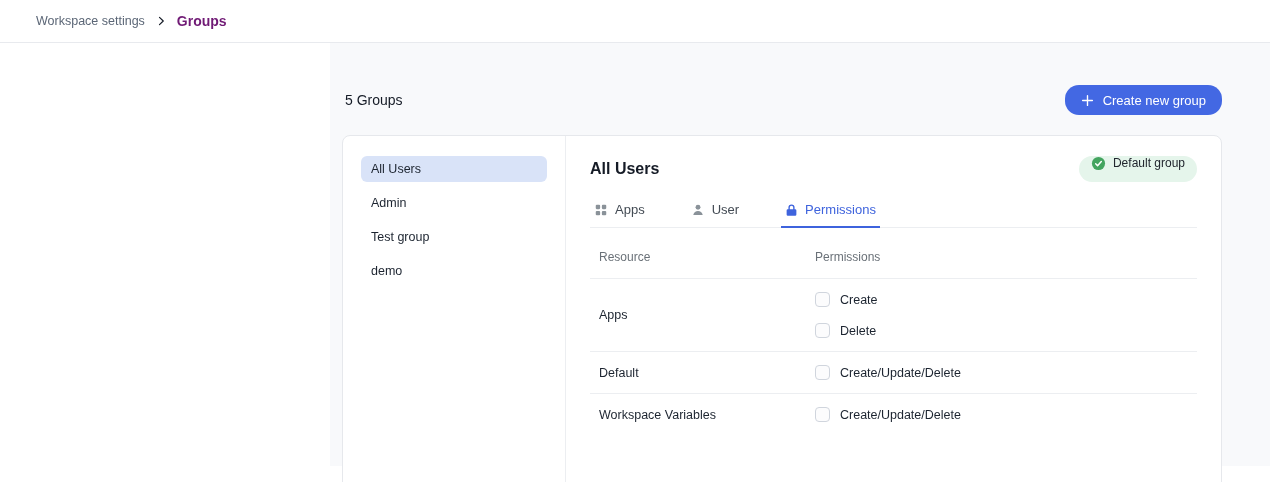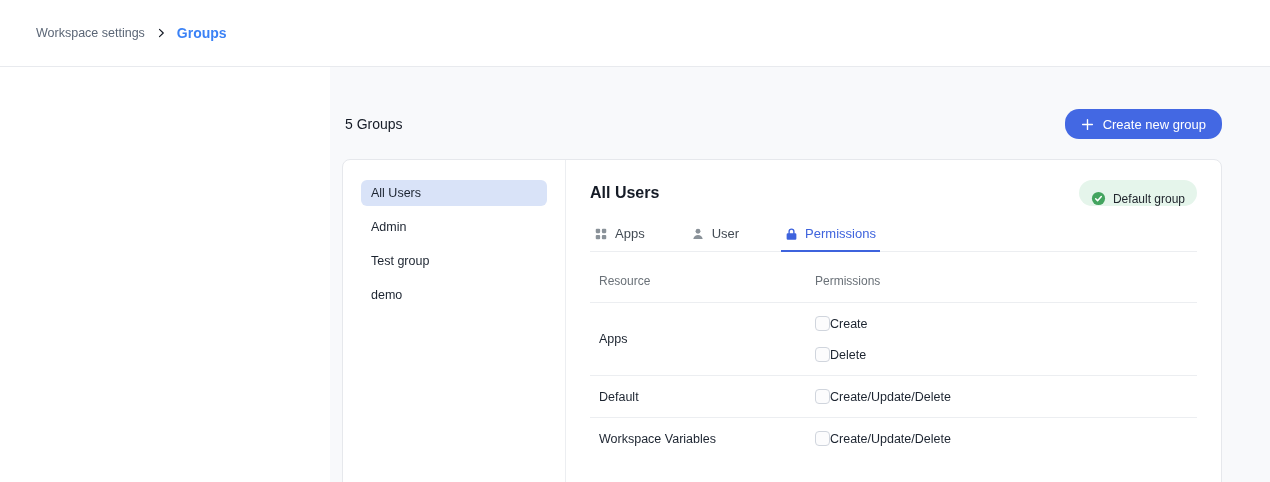--- a/index.html
+++ b/index.html
@@ -3,27 +3,27 @@
 <meta charset="utf-8">
 <style>
   * { margin:0; padding:0; box-sizing:border-box; }
   html,body { background:#ffffff; }
   .screen {
     width:1270px; height:482px; overflow:hidden; position:relative;
     font-family:"Liberation Sans", sans-serif; background:#ffffff; color:#151b26;
   }
   
   .topbar {
-    height:67px; background:#ffffff; border-bottom:1px solid #e8eaee;
+    height:43px; background:#ffffff; border-bottom:1px solid #e8eaee;
     display:flex; align-items:center; padding-left:36px;
   }
   .breadcrumb { display:flex; align-items:center; gap:10px; }
   .bc-parent { font-size:12.5px; color:#5b6676; cursor:pointer; }
   .bc-chevron { display:flex; align-items:center; }
-  .bc-current { font-size:14px; font-weight:700; color:#3b82f6; }
+  .bc-current { font-size:14px; font-weight:700; color:#701a75; }
 
   
   .body { display:flex; height:423px; }
   .left-pane { width:330px; flex:none; background:#ffffff; }
   .content { flex:1; background:#f8f9fb; padding:42px 48px 0 12px; min-width:0; }
 
   .content-head {
     display:flex; align-items:center; justify-content:space-between;
     height:30px; margin-bottom:20px; padding-left:3px;
   }
@@ -47,21 +47,21 @@
     height:26px; flex:none; display:flex; align-items:center; padding:0 10px;
     border-radius:6px; font-size:12.5px; color:#1c2430; cursor:pointer;
     white-space:nowrap; overflow:hidden;
   }
   .group-item.selected { background:#d9e3f8; }
 
   .detail { flex:1; min-width:0; padding:20px 24px 0 24px; }
   .detail-head { display:flex; align-items:center; justify-content:space-between; }
   .detail-title { font-size:16px; font-weight:700; color:#151b26; }
   .badge {
-    display:flex; align-items:flex-end; gap:7px; background:#e5f5eb;
+    display:flex; align-items:flex-start; gap:7px; background:#e5f5eb;
     border-radius:14px; height:26px; padding:0 12px;
     font-size:12px; color:#21262e;
   }
 
   
   .tabs { display:flex; gap:38px; margin-top:16px; border-bottom:1px solid #eceef1; }
   .tab {
     display:flex; align-items:center; gap:7px; padding:4px 4px 10px 4px;
     font-size:13px; color:#434b54; cursor:pointer; position:relative;
   }
@@ -73,21 +73,21 @@
   .tab .ticon { display:flex; align-items:center; }
 
   
   .tbl-head { display:flex; padding:16px 0 14px 9px; border-bottom:1px solid #eceef1; }
   .th { font-size:12px; color:#6a7178;margin-top:6px; }
   .col-resource { width:216px; flex:none; }
   .row { display:flex; align-items:center; padding:13px 0 13px 9px; border-bottom:1px solid #eceef1; }
   .row:last-child { border-bottom:none; }
   .res-label { font-size:12.5px; color:#1c2430; }
   .opts { display:flex; flex-direction:column; gap:16px; }
-  .opt { display:flex; align-items:center; }
+  .opt { display:flex; align-items:center; gap:10px; }
   .opt-label { font-size:12.5px; color:#1c2430; }
   .cbx {
     appearance:none; -webkit-appearance:none; width:15px; height:15px;
     border:1px solid #d0d5dd; border-radius:4px; background:#fcfcfd;
     cursor:pointer; margin:0; flex:none;
   }
 </style>
 </head>
 <body>
 

